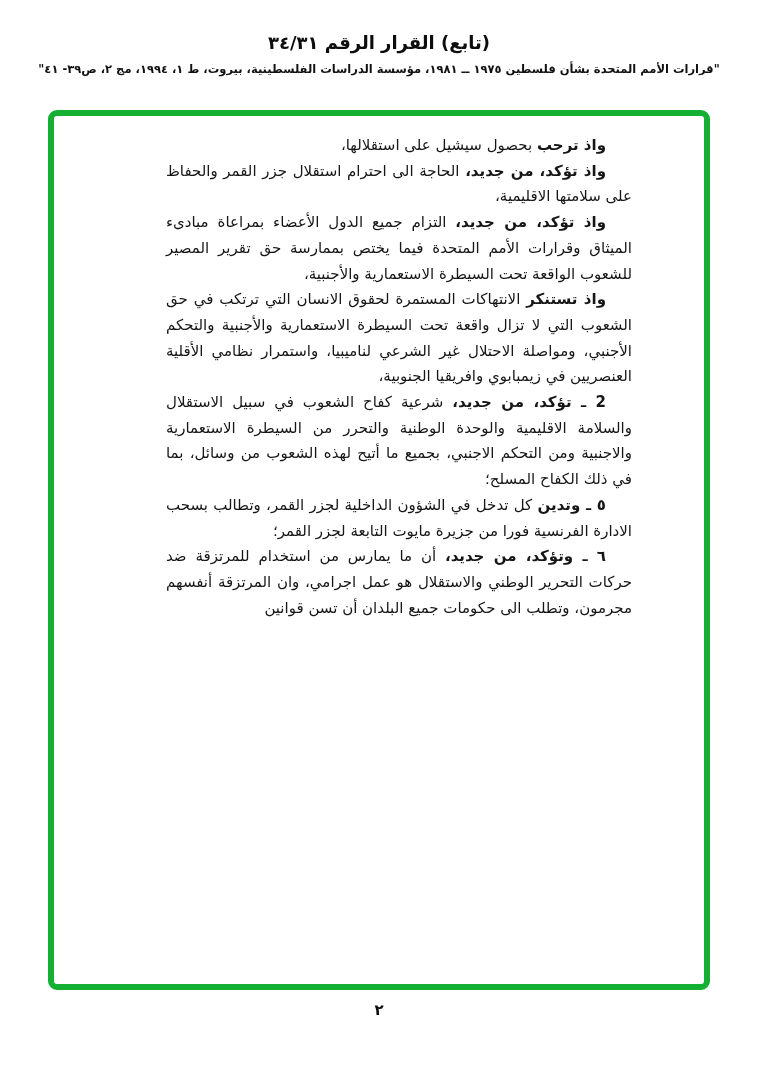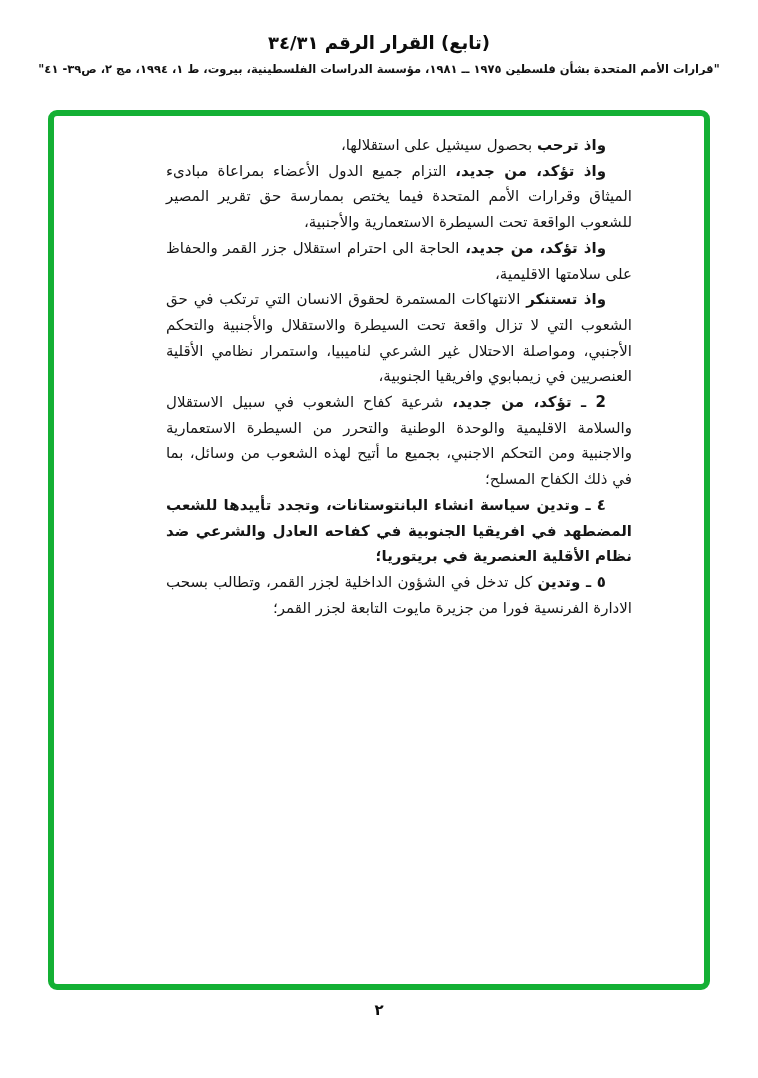--- a/index.html
+++ b/index.html
@@ -85,24 +85,24 @@
 <div class="page">
 
   <div class="header">
     <div class="doc-title" dir="rtl">(تابع) القرار الرقم ٣٤/٣١</div>
     <div class="doc-source" dir="rtl">"قرارات الأمم المتحدة بشأن فلسطين ١٩٧٥ ــ ١٩٨١، مؤسسة الدراسات الفلسطينية، بيروت، ط ١، ١٩٩٤، مج ٢، ص٣٩- ٤١"</div>
   </div>
 
   <div class="green-box" style="border-color: rgb(20, 176, 52); padding-left: 40px;">
     <div class="text-col" dir="rtl" lang="ar">
         <p class="para"><b>واذ ترحب</b><span> بحصول سيشيل على استقلالها،</span></p>
+        <p class="para"><b>واذ تؤكد، من جديد،</b><span> الحاجة الى احترام استقلال جزر القمر والحفاظ على سلامتها الاقليمية،</span></p>
         <p class="para"><b>واذ تؤكد، من جديد،</b><span> التزام جميع الدول الأعضاء بمراعاة مبادىء الميثاق وقرارات الأمم المتحدة فيما يختص بممارسة حق تقرير المصير للشعوب الواقعة تحت السيطرة الاستعمارية والأجنبية،</span></p>
-        <p class="para"><b>واذ تؤكد، من جديد،</b><span> الحاجة الى احترام استقلال جزر القمر والحفاظ على سلامتها الاقليمية،</span></p>
-        <p class="para"><b>واذ تستنكر</b><span> الانتهاكات المستمرة لحقوق الانسان التي ترتكب في حق الشعوب التي لا تزال واقعة تحت السيطرة والاستقلال والأجنبية والتحكم الأجنبي، ومواصلة الاحتلال غير الشرعي لناميبيا، واستمرار نظامي الأقلية العنصريين في زيمبابوي وافريقيا الجنوبية،</span></p>
+        <p class="para"><b>واذ تستنكر</b><span> الانتهاكات المستمرة لحقوق الانسان التي ترتكب في حق الشعوب التي لا تزال واقعة تحت السيطرة الاستعمارية والأجنبية والتحكم الأجنبي، ومواصلة الاحتلال غير الشرعي لناميبيا، واستمرار نظامي الأقلية العنصريين في زيمبابوي وافريقيا الجنوبية،</span></p>
         <p class="para"><b>2 ـ تؤكد، من جديد،</b><span> شرعية كفاح الشعوب في سبيل الاستقلال والسلامة الاقليمية والوحدة الوطنية والتحرر من السيطرة الاستعمارية والاجنبية ومن التحكم الاجنبي، بجميع ما أتيح لهذه الشعوب من وسائل، بما في ذلك الكفاح المسلح؛</span></p>
-        <p class="para para-bold"><b>٤ ـ وتدين</b><span> سياسة انشاء البانتوستانات، وتجدد تأييدها للشعب المضطهد في افريقيا الجنوبية في كفاحه العادل والشرعي ضد نظام الأقلية العنصرية في بريتوريا؛</span></p>
         <p class="para"><b>٥ ـ وتدين</b><span> كل تدخل في الشؤون الداخلية لجزر القمر، وتطالب بسحب الادارة الفرنسية فورا من جزيرة مايوت التابعة لجزر القمر؛</span></p>
+        <p class="para"><b>٦ ـ وتؤكد، من جديد،</b><span> أن ما يمارس من استخدام للمرتزقة ضد حركات التحرير الوطني والاستقلال هو عمل اجرامي، وان المرتزقة أنفسهم مجرمون، وتطلب الى حكومات جميع البلدان أن تسن قوانين</span></p>
       </div>
   </div>
 
   <div class="page-number">٢</div>
 
 </div>
 
 </body></html>

